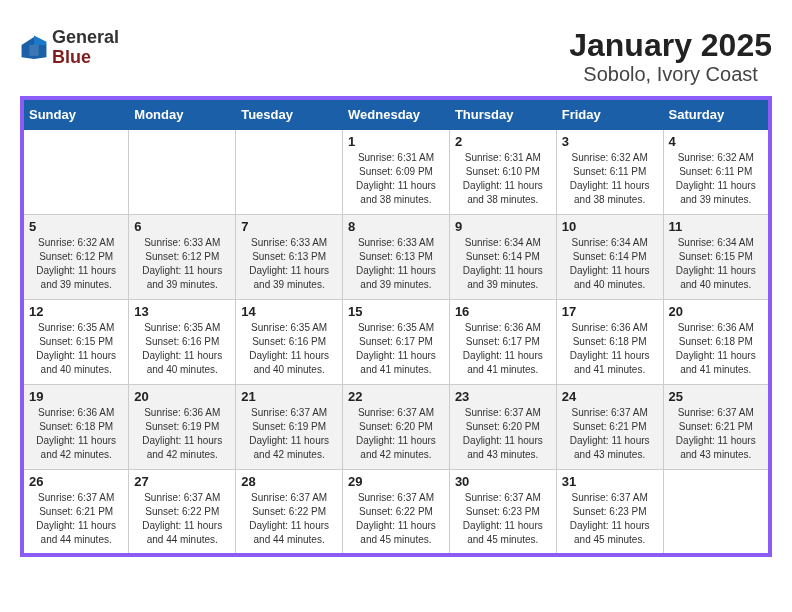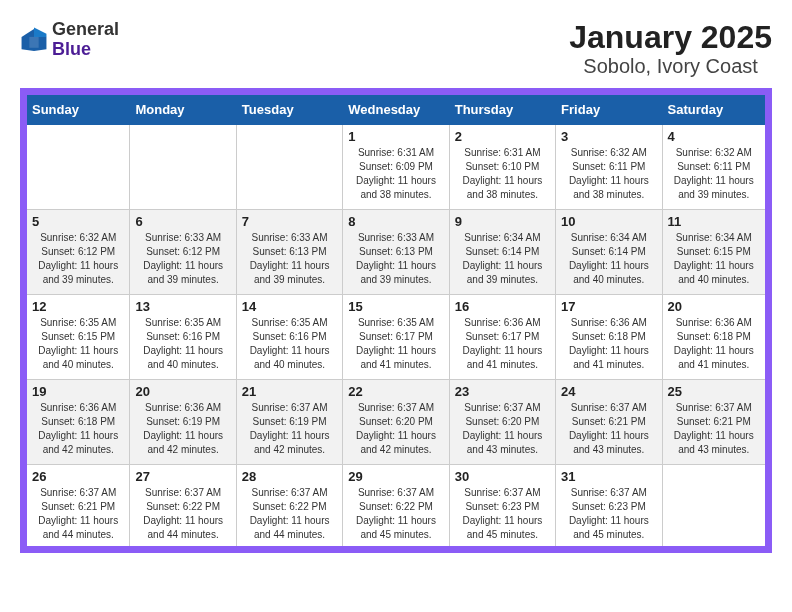--- a/index.html
+++ b/index.html
@@ -5,62 +5,63 @@
     * { box-sizing: border-box; margin: 0; padding: 0; }
     body {
       font-family: Arial, sans-serif;
       background: #fff;
       width: 792px;
       min-height: 612px;
     }
     .page {
       width: 792px;
       padding: 20px 20px 10px 20px;
+      margin-top: 8px;
     }
     .header {
       display: flex;
       justify-content: space-between;
       align-items: flex-start;
       margin-bottom: 10px;
     }
     .logo {
       display: flex;
       align-items: center;
       gap: 4px;
     }
     .logo-text {
       display: flex;
       flex-direction: column;
       font-size: 18px;
       font-weight: bold;
       line-height: 1.1;
     }
     .logo-general { color: #333; }
-    .logo-blue { color: #4c1d95; }
+    .logo-blue { color: #7f1d1d; }
     .logo-icon {
       width: 28px;
       height: 28px;
     }
     .title-block {
       text-align: center;
     }
     .month-title {
       font-size: 32px;
       font-weight: bold;
       color: #222;
       line-height: 1.1;
     }
     .location {
       font-size: 20px;
       color: #444;
     }
     .calendar {
       width: 100%;
       border-collapse: collapse;
-      border: 7px solid #8b5cf6;
+      border: 4px solid #8b5cf6;
     }
     .calendar th {
       background-color: #1a5fa8;
       color: #fff;
       font-size: 13px;
       font-weight: bold;
       padding: 7px 5px;
       text-align: left;
       border: 1px solid #1a5fa8;
     }

